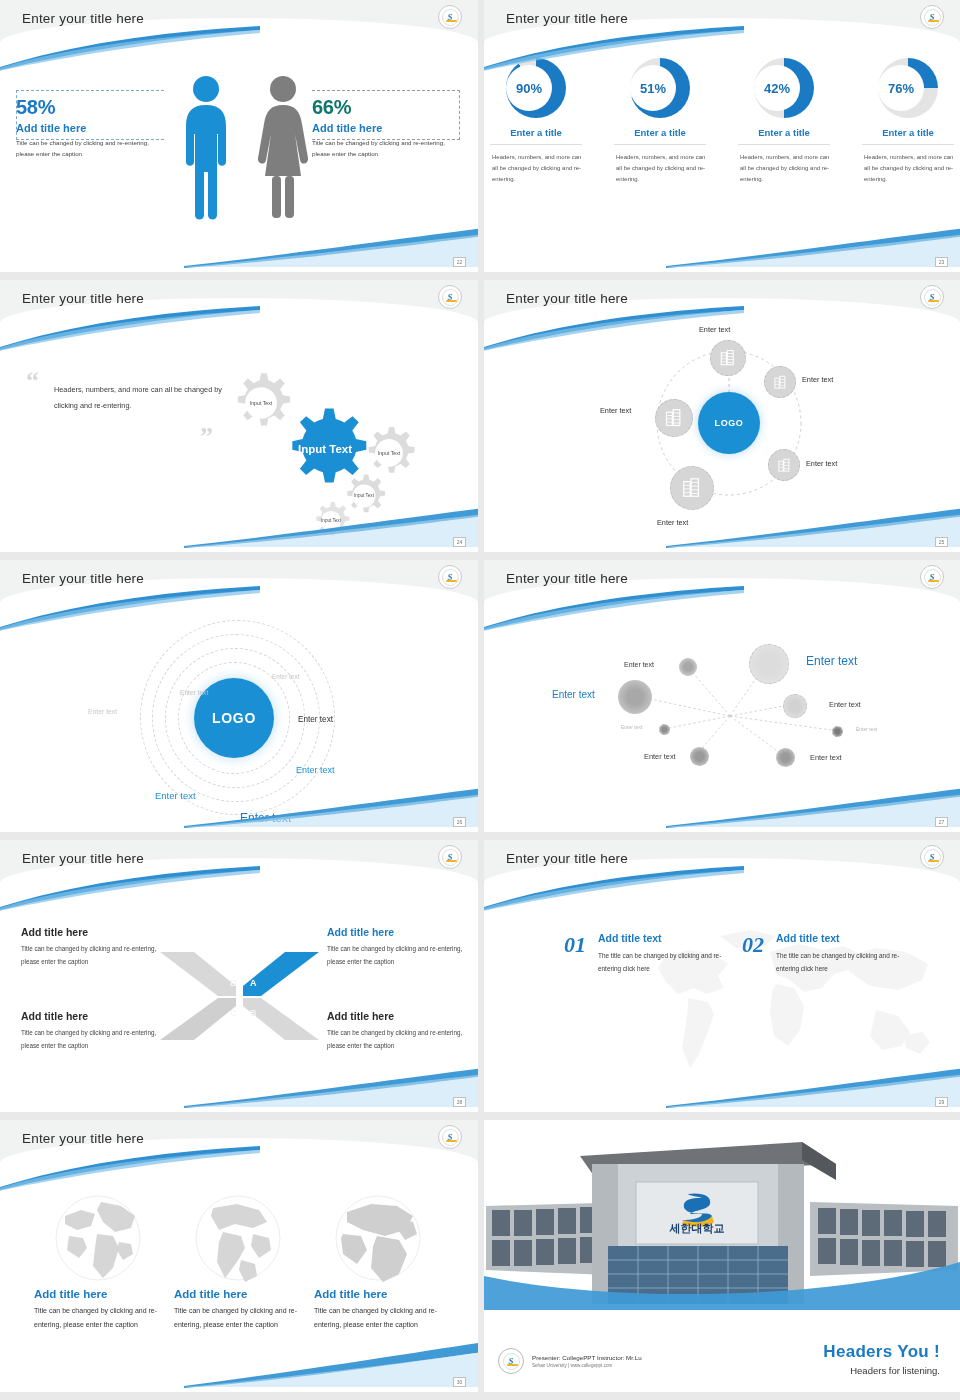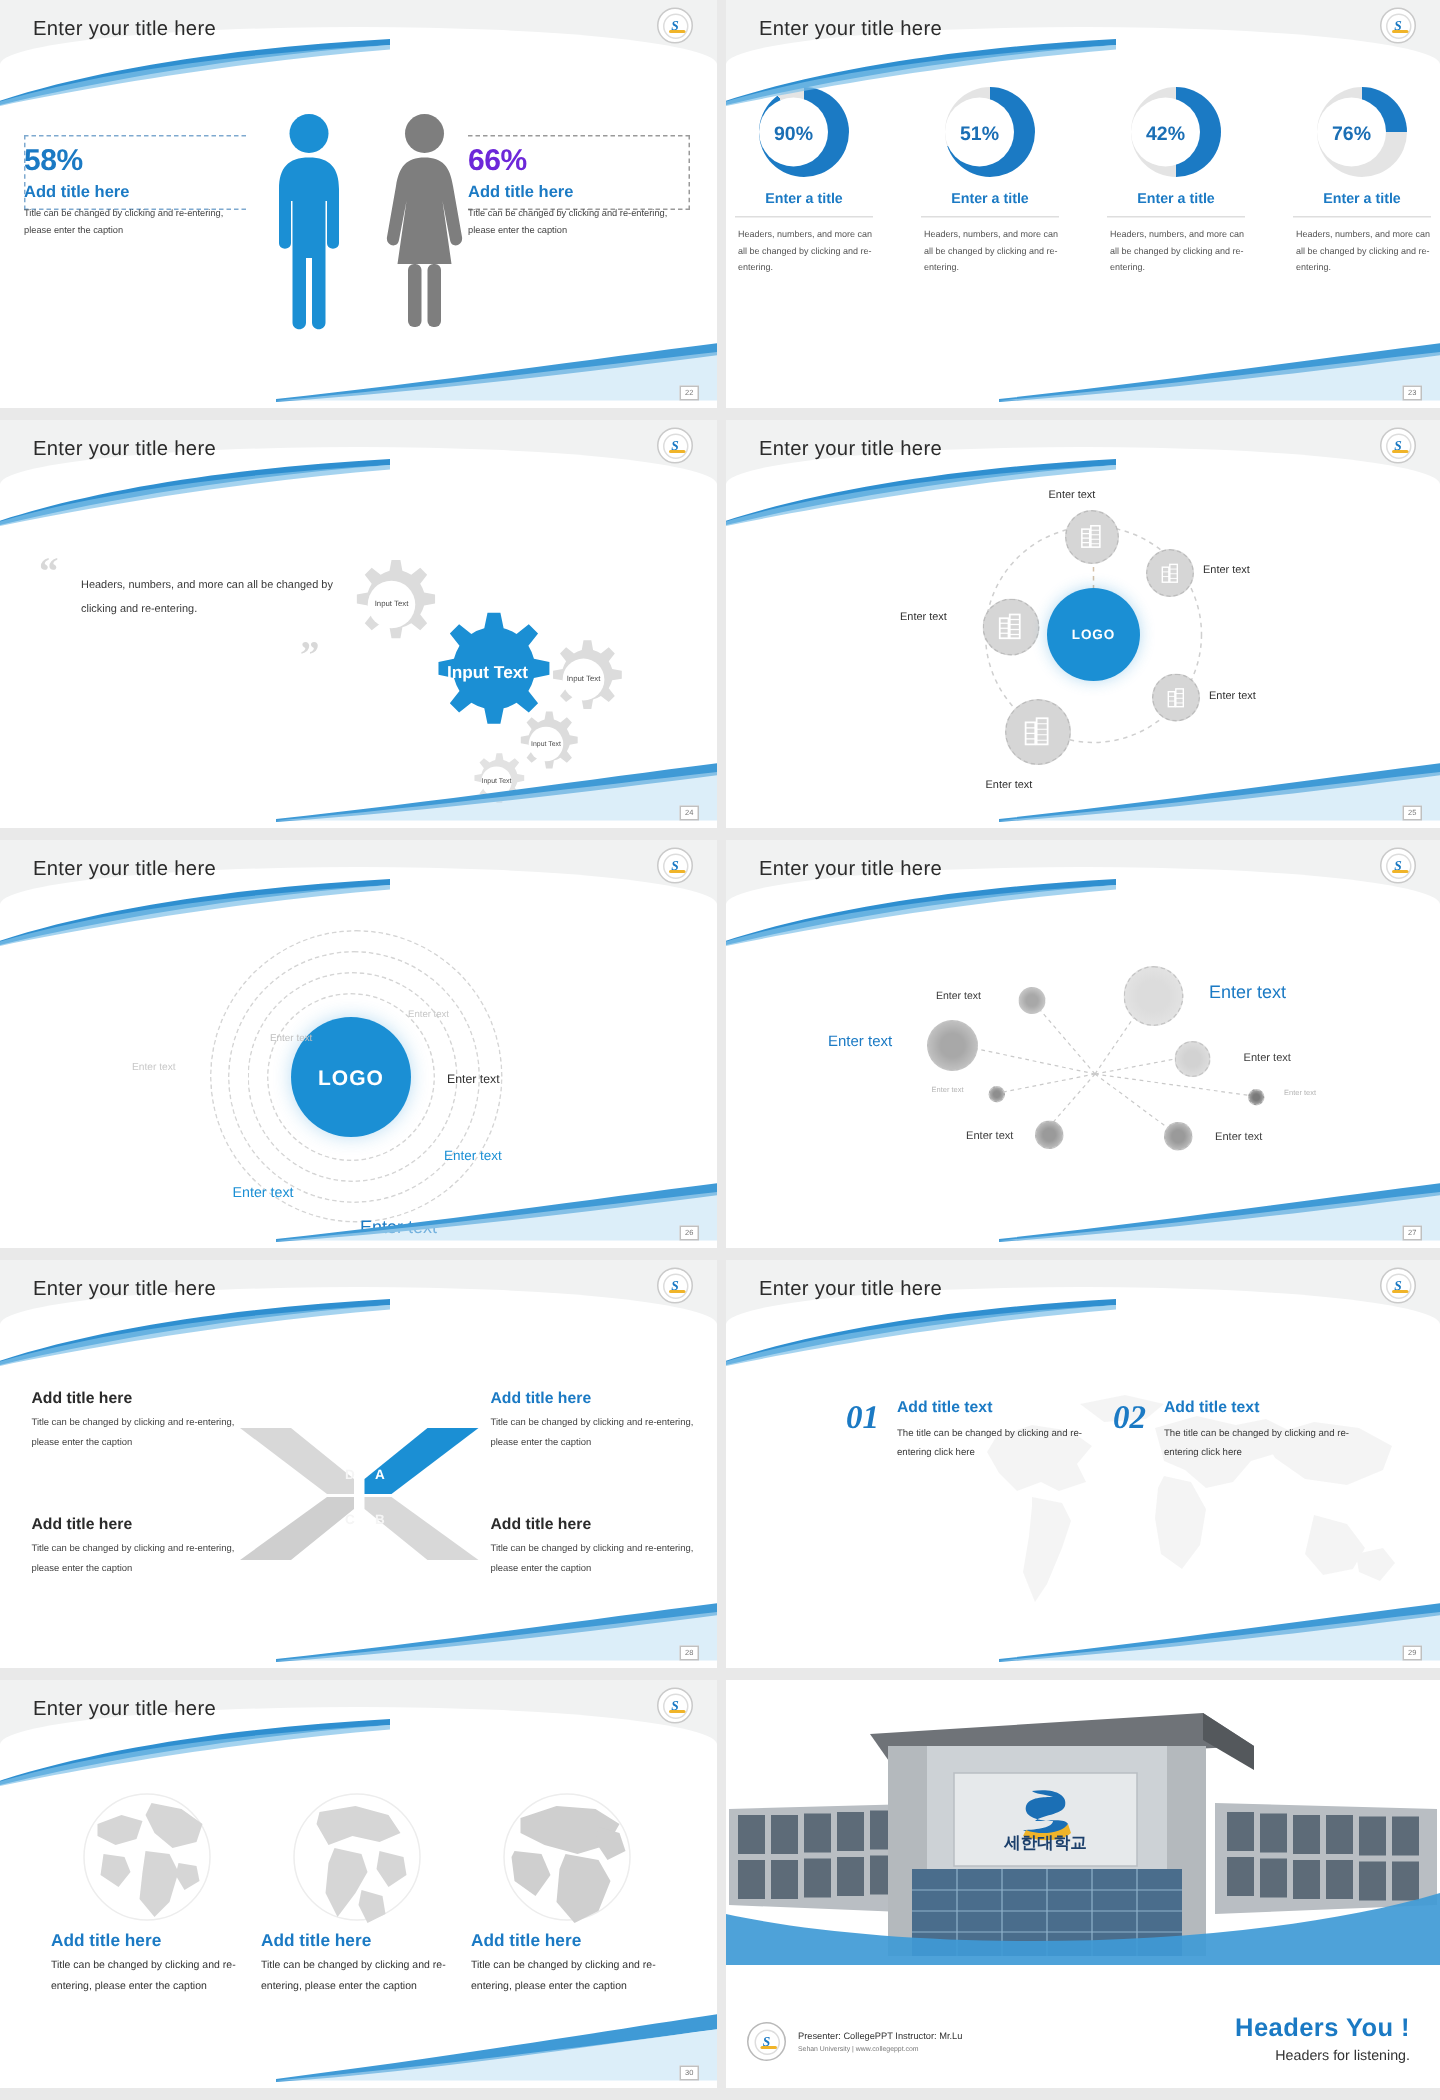--- a/index.html
+++ b/index.html
@@ -72,21 +72,21 @@
   }
   .body { position:absolute; inset:44px 0 0 0; z-index:4; }
 
   
   .p-wrap{ position:absolute; left:0; top:0; width:100%; height:100%; }
   .p-male{ position:absolute; left:178px; top:28px; }
   .p-female{ position:absolute; left:255px; top:28px; }
   .stat-l { position:absolute; left:16px; top:52px; width:148px; text-align:left;}
   .stat-r { position:absolute; left:312px; top:52px; width:148px; text-align:left;}
   .stat-pct{ font-size:20px; font-weight:bold; color:#1b7ac4; letter-spacing:-.3px;}
-  .stat-pct.grey{ color:#6d28d9;}
+  .stat-pct.grey{ color:#0f766e;}
   .stat-h{ font-size:11px; font-weight:bold; color:#1b7ac4; margin-top:3px;}
   .stat-p{ font-size:6.2px; color:#444; line-height:1.7; margin-top:4px;}
   .brk-l{ position:absolute; left:16px; top:46px; width:148px; height:50px;
      border:1px dashed #7ea9cf; border-right:none; }
   .brk-r{ position:absolute; left:312px; top:46px; width:148px; height:50px;
      border:1px dashed #9a9a9a; border-left:none; }
 
   
   .donuts{ position:absolute; left:0; top:14px; width:100%;
     display:flex; justify-content:center; gap:32px; }

